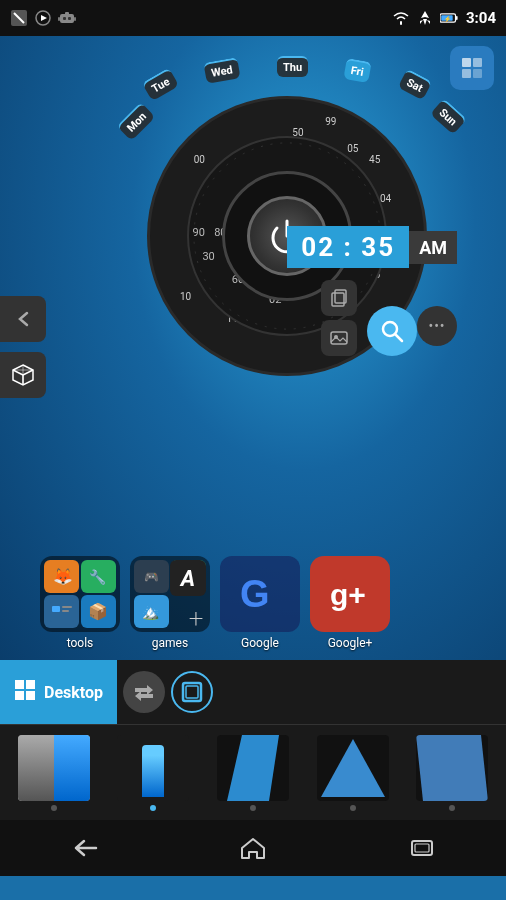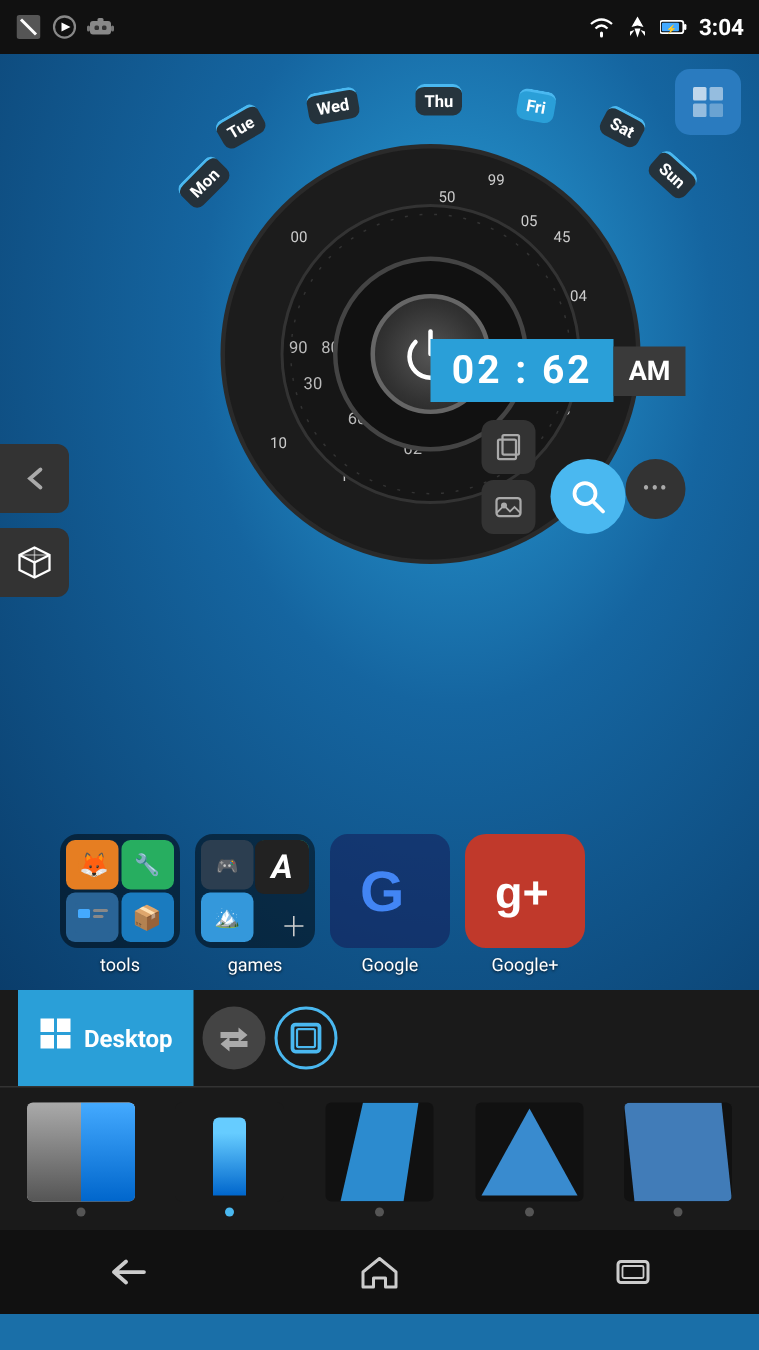--- a/index.html
+++ b/index.html
@@ -356,21 +356,21 @@
       color: white;
     }
 
     
     .taskbar {
       width: 100%;
       height: 64px;
       background: #1a1a1a;
       display: flex;
       align-items: center;
-      padding: 0 12px;
+      padding: 0 0;
       position: relative;
     }
 
     .taskbar-desktop {
       display: flex;
       align-items: center;
       height: 100%;
       background: #2a9fd8;
       padding: 0 14px;
       gap: 8px;
@@ -602,21 +602,21 @@
                 <path d="M20 5 L20 20" stroke="white" stroke-width="3" stroke-linecap="round"></path>
                 <path d="M10 12 A14 14 0 1 0 30 12" fill="none" stroke="white" stroke-width="3" stroke-linecap="round"></path>
               </svg>
             </div>
           </div>
         </div>
       </div>
     </div>
 
     <div class="time-display">
-      <div class="time-value">02 : 62</div>
+      <div class="time-value">02 : 35</div>
       <div class="time-ampm">AM</div>
     </div>
 
     <div class="clock-btn-search">
       <svg width="24" height="24" viewBox="0 0 24 24">
         <circle cx="10" cy="10" r="7" fill="none" stroke="white" stroke-width="2.5"></circle>
         <line x1="15" y1="15" x2="22" y2="22" stroke="white" stroke-width="2.5" stroke-linecap="round"></line>
       </svg>
     </div>
 

